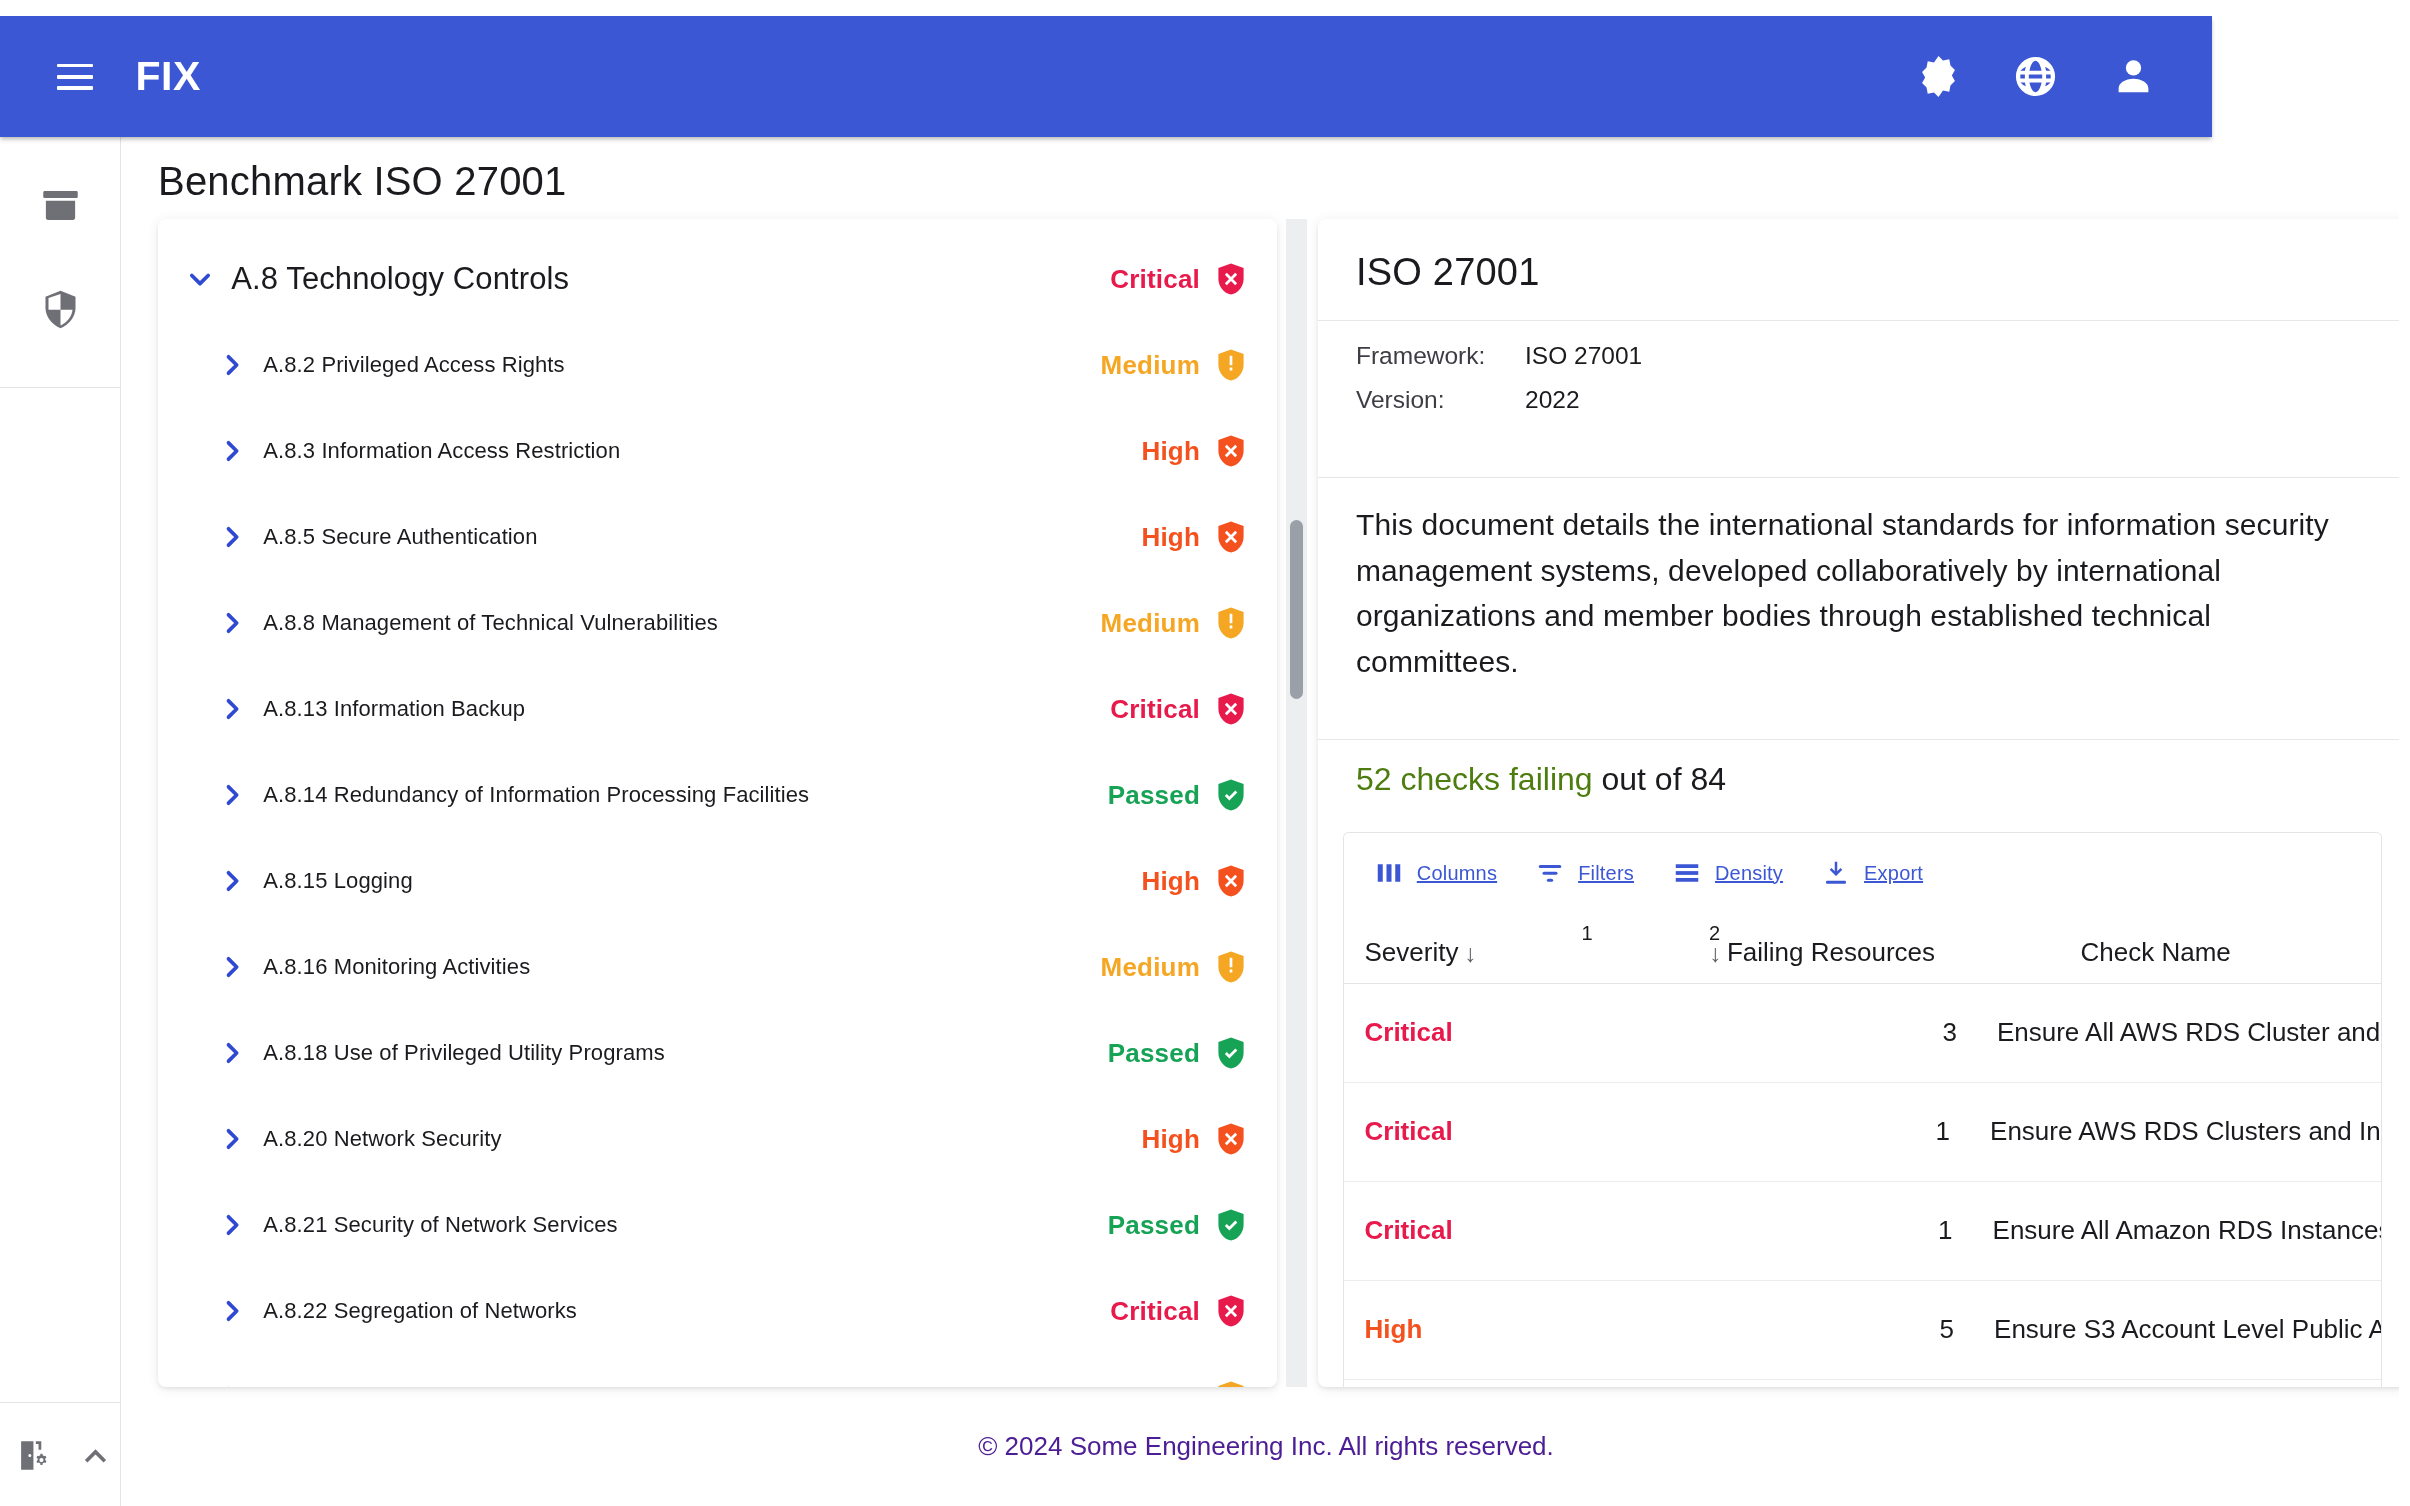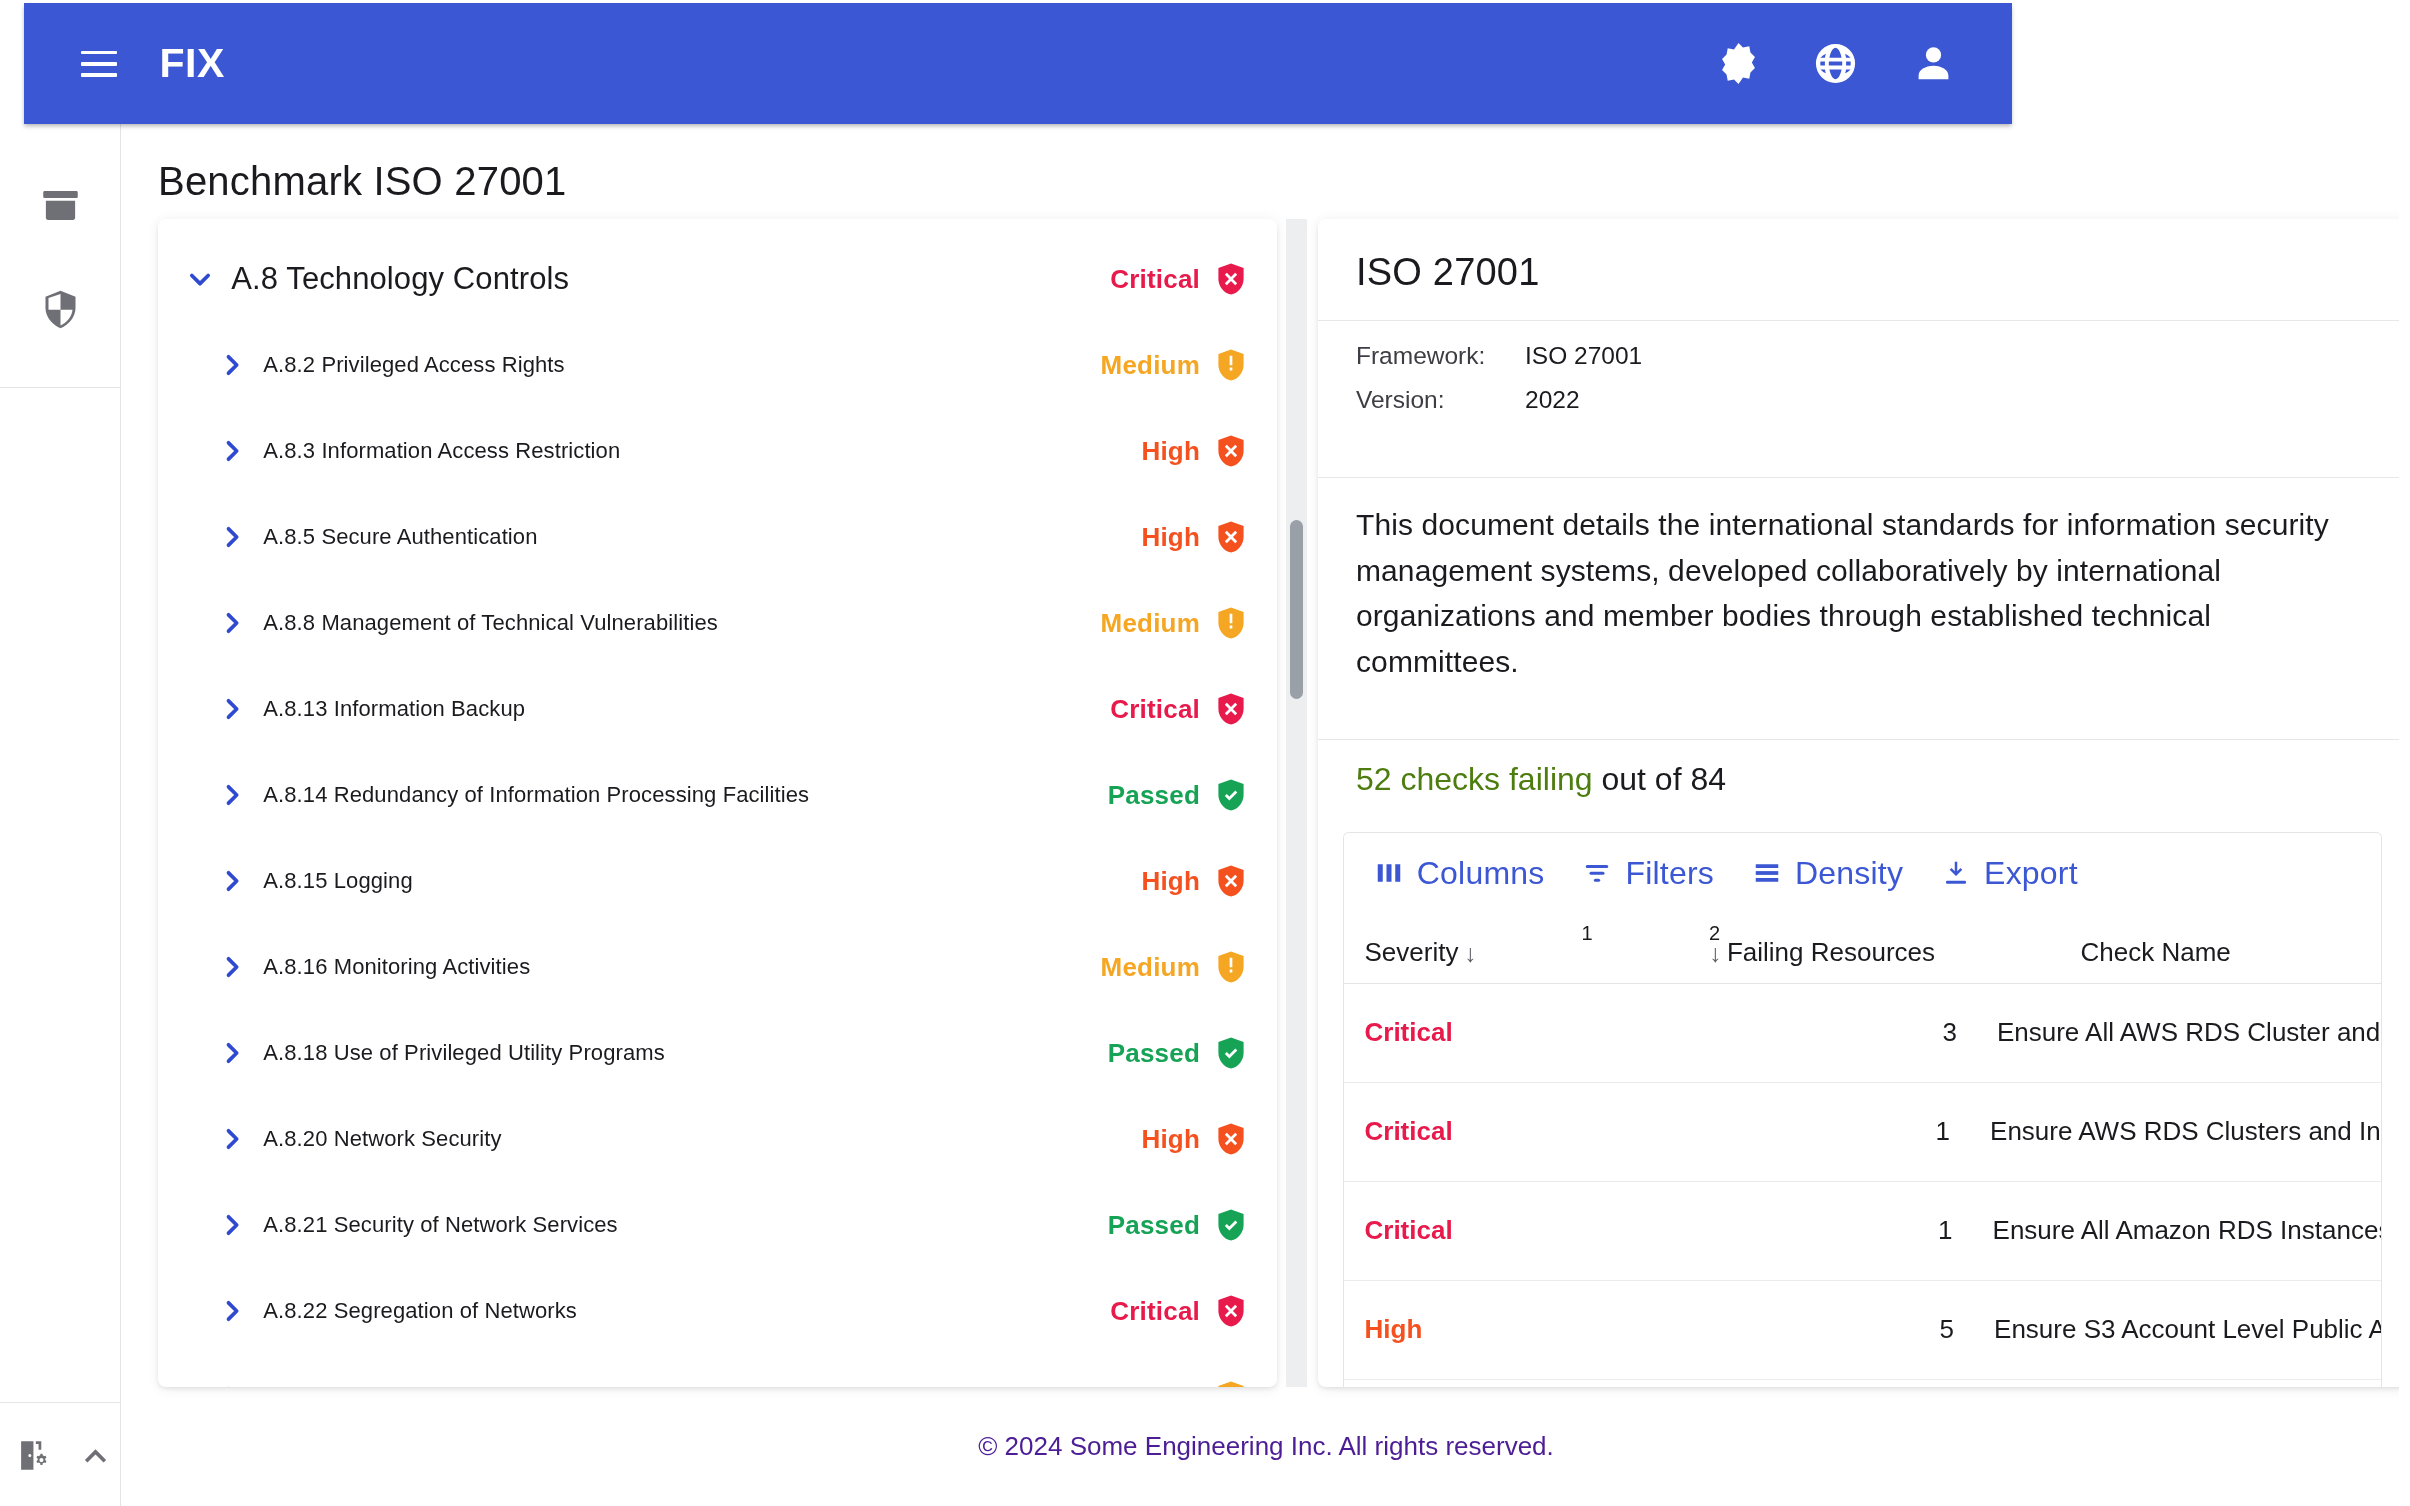--- a/index.html
+++ b/index.html
@@ -8,28 +8,27 @@
     font-family: "Liberation Sans", sans-serif;
     background: #ffffff;
     overflow: hidden;
   }
 
   
   .app { position: relative; width: 2411px; height: 1507px; background:#fff; }
 
   
   .appbar {
-    position: absolute; top: 3px; left: 0;
-    width: 1988px; height: 121px;
+    position: absolute; top: 16px; left: 0;
+    width: 2212px; height: 121px;
     background: #3c57d4;
     display: flex; align-items: center;
     padding: 0 41px 0 38px;
     box-shadow: 0 1.9px 3.8px -0.9px rgba(0,0,0,.2), 0 3.8px 4.7px 0 rgba(0,0,0,.14);
     z-index: 30;
-    margin-left: 24px;
   }
   .menu-btn {
     width: 73px; height: 73px;
     display:flex; align-items:center; justify-content:center;
     border-radius: 50%; cursor: pointer;
   }
   .burger { width: 36px; height: 26px; position: relative; }
   .burger i { position:absolute; left:0; width:36px; height:3.8px; background:#fff; border-radius:0.9px; }
   .burger i:nth-child(1){ top:0; }
   .burger i:nth-child(2){ top:11.3px; }
@@ -195,21 +194,21 @@
   }
   .grid-toolbar {
     display:flex; align-items:center; gap: 0;
     height: 81px; padding: 0 11.3px;
   }
   .tb-btn {
     display:flex; align-items:center; gap: 13px;
     padding: 9.4px 19px; border-radius: 5.6px; cursor:pointer;
     color:#3c57d4;
   }
-  .tb-btn span { font-size: 32px; font-weight: 400; letter-spacing:0.2px; }
+  .tb-btn span { font-size: 20px; font-weight: 400; letter-spacing:0.2px;text-decoration:underline; }
   .tb-btn svg { fill:#3c57d4; }
 
   .grid-head {
     display:flex; align-items:flex-end;
     height: 70px;
     border-bottom: 0.9px solid #e4e4e7;
     padding: 0 0 0 21px;
     position: relative;
   }
   .col-sev  { width: 339px; position:relative; display:flex; align-items:flex-end; padding-bottom: 15px; }

